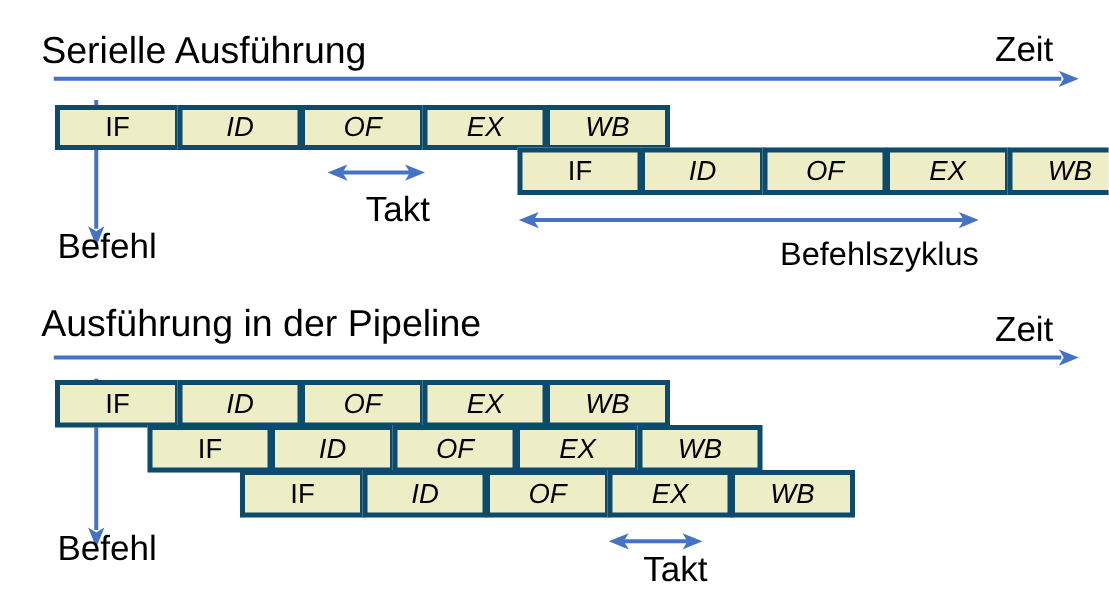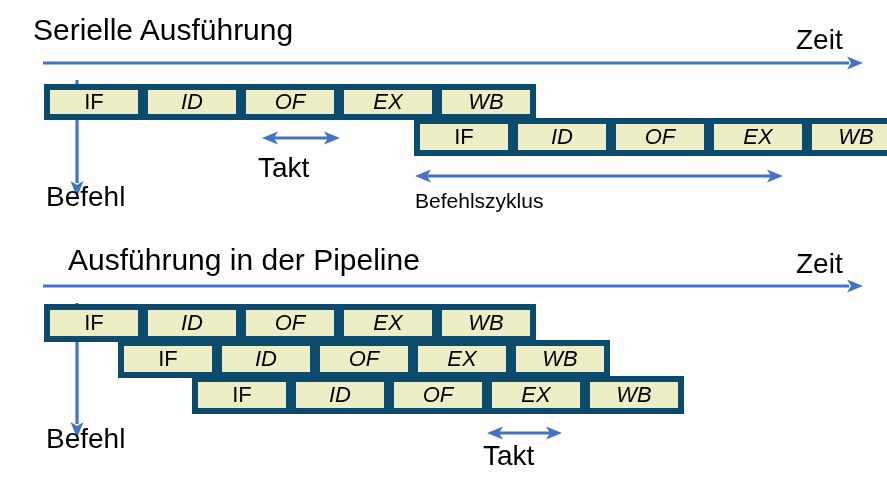--- a/index.html
+++ b/index.html
@@ -27,31 +27,31 @@
     font-weight: normal;
     margin: 0;
     white-space: nowrap;
   }
   .label {
     position: absolute;
     font-size: 28px;
     line-height: 1.15;
     white-space: nowrap;
   }
-  .label.centered { text-align: left; }
-  .cycle-label { font-size: 21px; }
+  .label.centered { text-align: right; }
+  .cycle-label { font-size: 26px; }
   .stage-row {
     position: absolute;
     display: flex;
   }
   .cell {
     width: 100px;
     height: 100%;
     box-sizing: border-box;
-    border: 6px solid #0c4a6e;
+    border: 4px solid #0c4a6e;
     background: var(--cell_fill, #EDEEC6);
     display: flex;
     align-items: center;
     justify-content: center;
     font-size: 22px;
   }
   .cell + .cell { margin-left: -2px; font-style: italic; }
 </style>
 </head>
 <body>
@@ -86,21 +86,21 @@
       <polygon class="arrow-head" points="70.5,422 77,438 83.5,422 77,426"></polygon>
     </g>
     <g>
       <line class="arrow-line" x1="499" y1="433" x2="550" y2="433"></line>
       <polygon class="arrow-head" points="503,426.5 487,433 503,439.5 499,433"></polygon>
       <polygon class="arrow-head" points="546,426.5 562,433 546,439.5 550,433"></polygon>
     </g>
   </svg>
 
   <div>
-    <h1 class="section-title" style="left:33px; top:13px;">Serielle Ausführung</h1>
+    <h1 class="section-title" style="left:33px; top:24px;">Serielle Ausführung</h1>
 
     <div class="label" style="left:796px; top:24px;">Zeit</div>
 
     <div class="stage-row" style="left:44px; top:84px; height:36px;">
       <div class="cell">IF</div>
       <div class="cell">ID</div>
       <div class="cell">OF</div>
       <div class="cell">EX</div>
       <div class="cell">WB</div>
     </div>
@@ -114,21 +114,21 @@
     </div>
 
     <div class="label centered" style="left:258px; top:152px; width:86px;">Takt</div>
 
     <div class="label" style="left:46px; top:181px;">Befehl</div>
 
     <div class="label centered cycle-label" style="left:415px; top:189px; width:368px;">Befehlszyklus</div>
   </div>
 
   <div>
-    <h1 class="section-title" style="left:33px; top:243px;margin-left:35px;">Ausführung in der Pipeline</h1>
+    <h1 class="section-title" style="left:33px; top:243px;">Ausführung in der Pipeline</h1>
 
     <div class="label" style="left:796px; top:248px;">Zeit</div>
 
     <div class="stage-row" style="left:44px; top:304px; height:38px;">
       <div class="cell">IF</div>
       <div class="cell">ID</div>
       <div class="cell">OF</div>
       <div class="cell">EX</div>
       <div class="cell">WB</div>
     </div>

